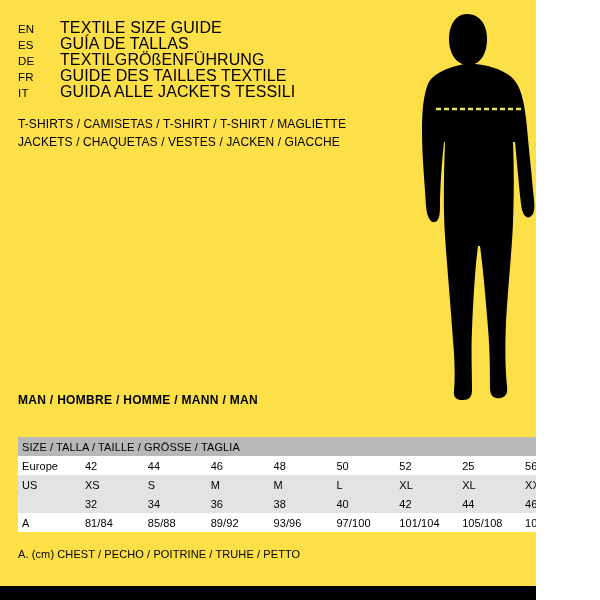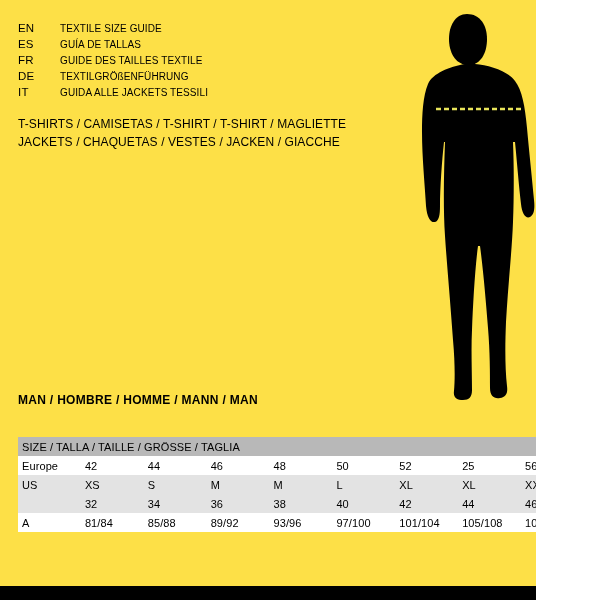--- a/index.html
+++ b/index.html
@@ -32,21 +32,21 @@
     height: 16px;
     line-height: 16px;
   }
   .lang-code {
     width: 42px;
     flex: 0 0 42px;
     font-size: 11.5px;
     letter-spacing: 0.2px;
   }
   .lang-title {
-    font-size: 10px;
+    font-size: 16px;
     letter-spacing: 0.1px;
     white-space: nowrap;
   }
 
   
   .garment-block {
     position: absolute;
     left: 18px;
     top: 115px;
     width: 360px;
@@ -147,26 +147,26 @@
   <div class="lang-block">
     <div class="lang-row">
       <div class="lang-code">EN</div>
       <div class="lang-title">TEXTILE SIZE GUIDE</div>
     </div>
     <div class="lang-row">
       <div class="lang-code">ES</div>
       <div class="lang-title">GUÍA DE TALLAS</div>
     </div>
     <div class="lang-row">
+      <div class="lang-code">DE</div>
+      <div class="lang-title">TEXTILGRÖßENFÜHRUNG</div>
+    </div>
+    <div class="lang-row">
       <div class="lang-code">FR</div>
       <div class="lang-title">GUIDE DES TAILLES TEXTILE</div>
-    </div>
-    <div class="lang-row">
-      <div class="lang-code">DE</div>
-      <div class="lang-title">TEXTILGRÖßENFÜHRUNG</div>
     </div>
     <div class="lang-row">
       <div class="lang-code">IT</div>
       <div class="lang-title">GUIDA ALLE JACKETS TESSILI</div>
     </div>
   </div>
 
   <div class="garment-block">
     <div class="garment-line">T-SHIRTS / CAMISETAS / T-SHIRT / T-SHIRT / MAGLIETTE</div>
     <div class="garment-line">JACKETS / CHAQUETAS / VESTES / JACKEN / GIACCHE</div>
@@ -264,15 +264,16 @@
           <td class="col-v">93/96</td>
           <td class="col-v">97/100</td>
           <td class="col-v">101/104</td>
           <td class="col-v">105/108</td>
           <td class="col-v">109/112</td>
         </tr>
       </tbody>
     </table>
   </div>
 
+  <div class="footnote">A. (cm) CHEST / PECHO / POITRINE / TRUHE / PETTO</div>
 
   <div class="bottom-bar"></div>
 </div>
 
 </body></html>

